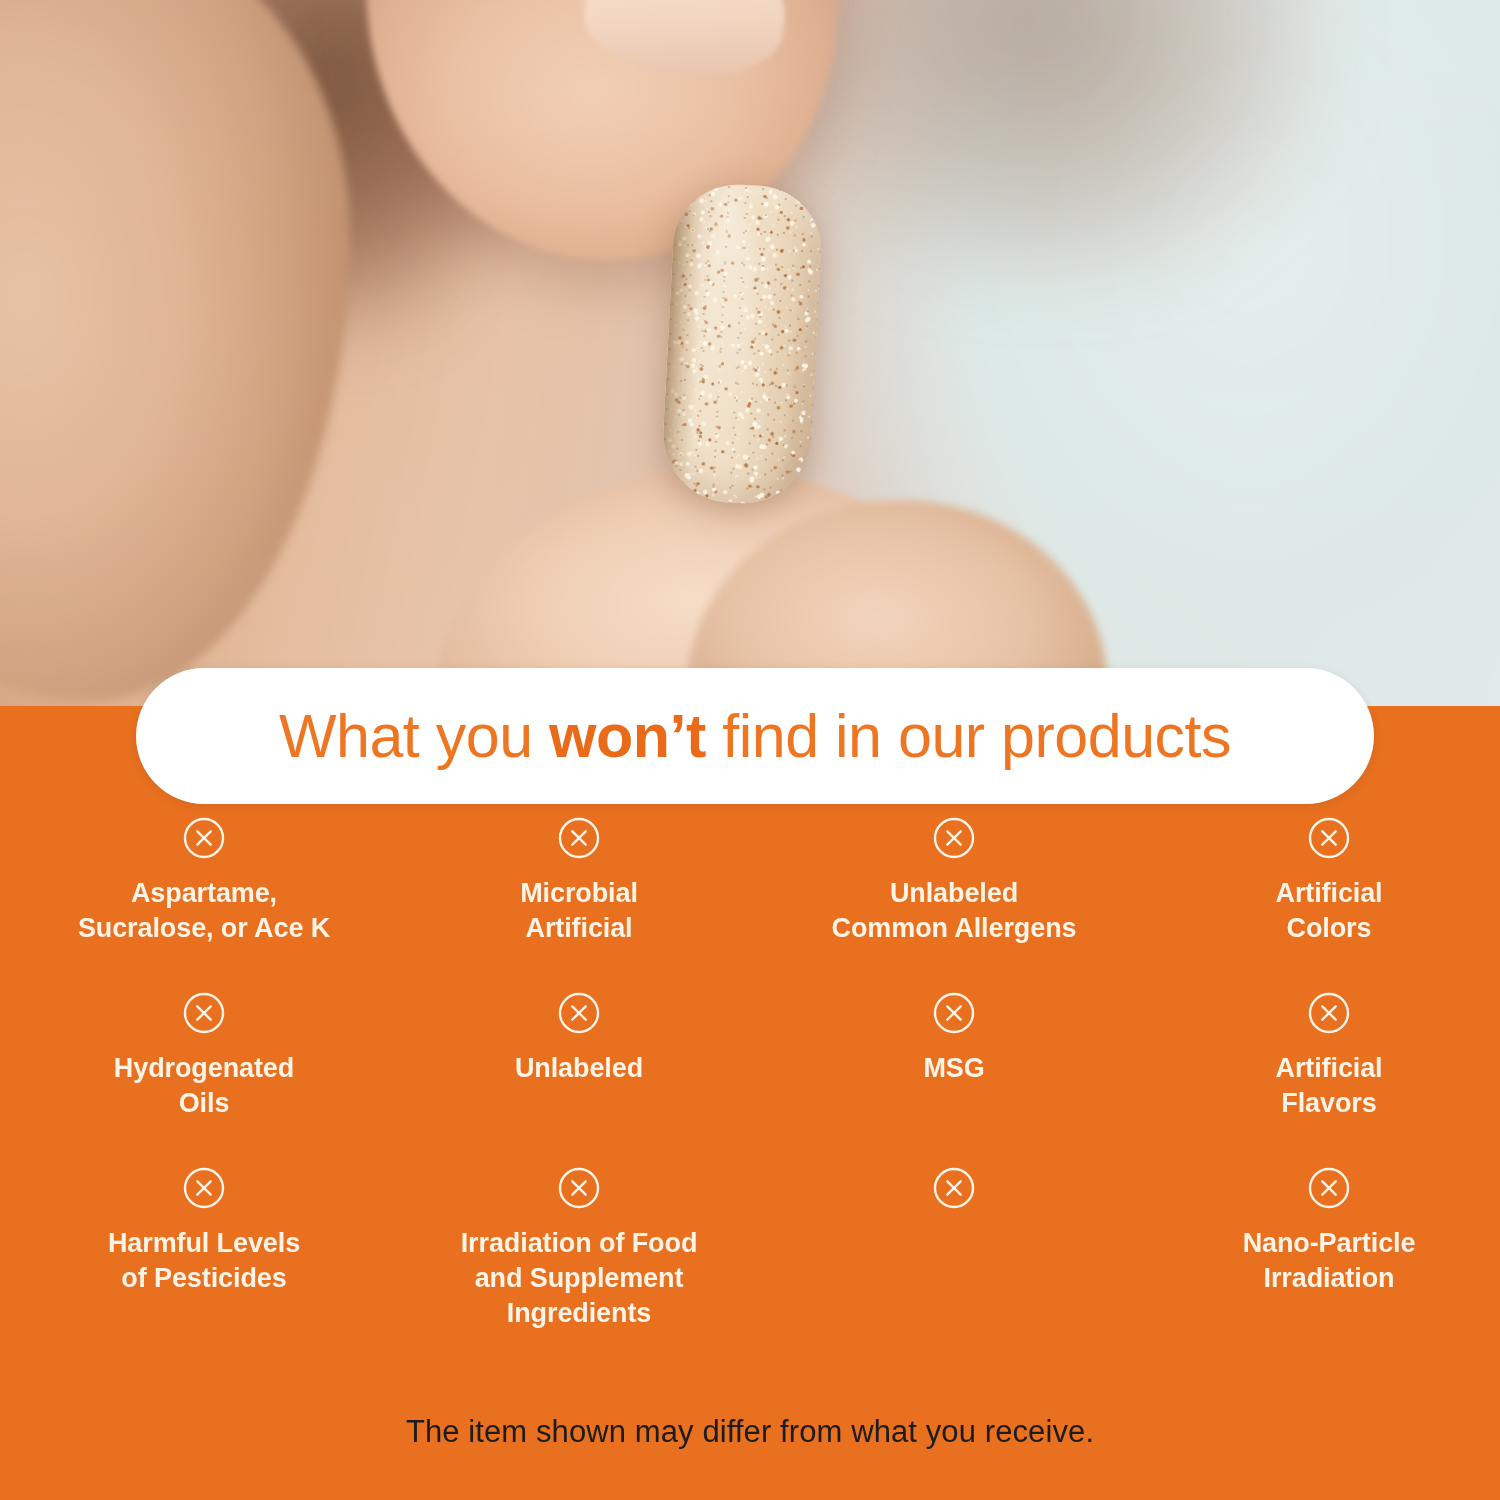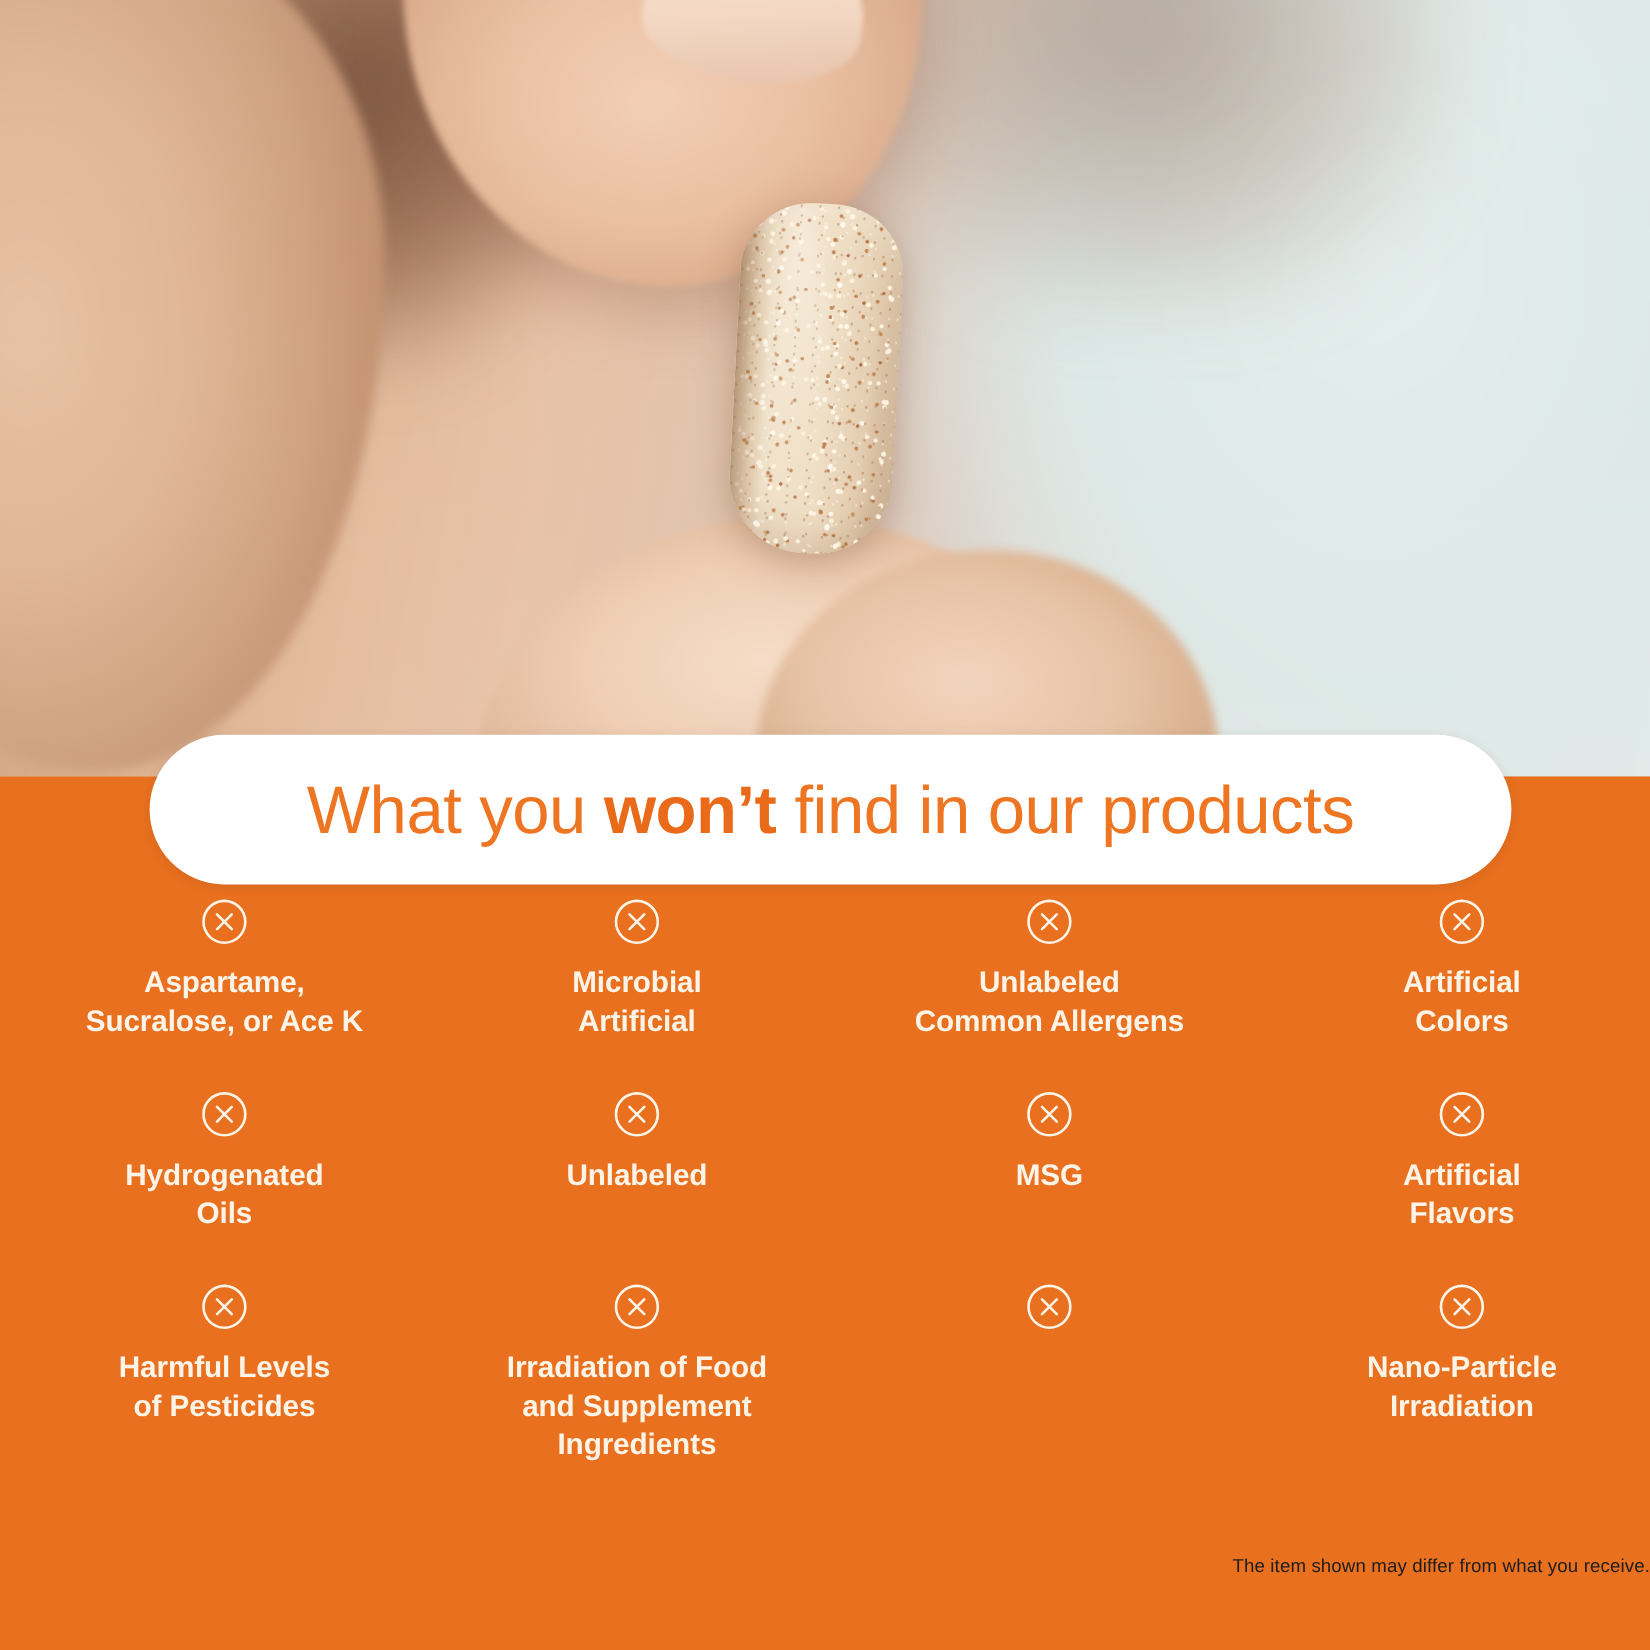--- a/index.html
+++ b/index.html
@@ -260,23 +260,23 @@
     line-height:1.30;
     text-align:center;
     letter-spacing:-0.1px;
     max-width:330px;
   }
 
   .footnote {
     position:absolute;
     left:0; top:708px;
     width:1500px;
-    text-align:right;
+    text-align:center;
     color:#1C1C1C;
-    font-size:17px;
+    font-size:31px;
     font-weight:400;
     letter-spacing:0.1px;
   }
 </style>
 </head>
 <body>
 
 <div id="page">
 
   <div class="photo">

